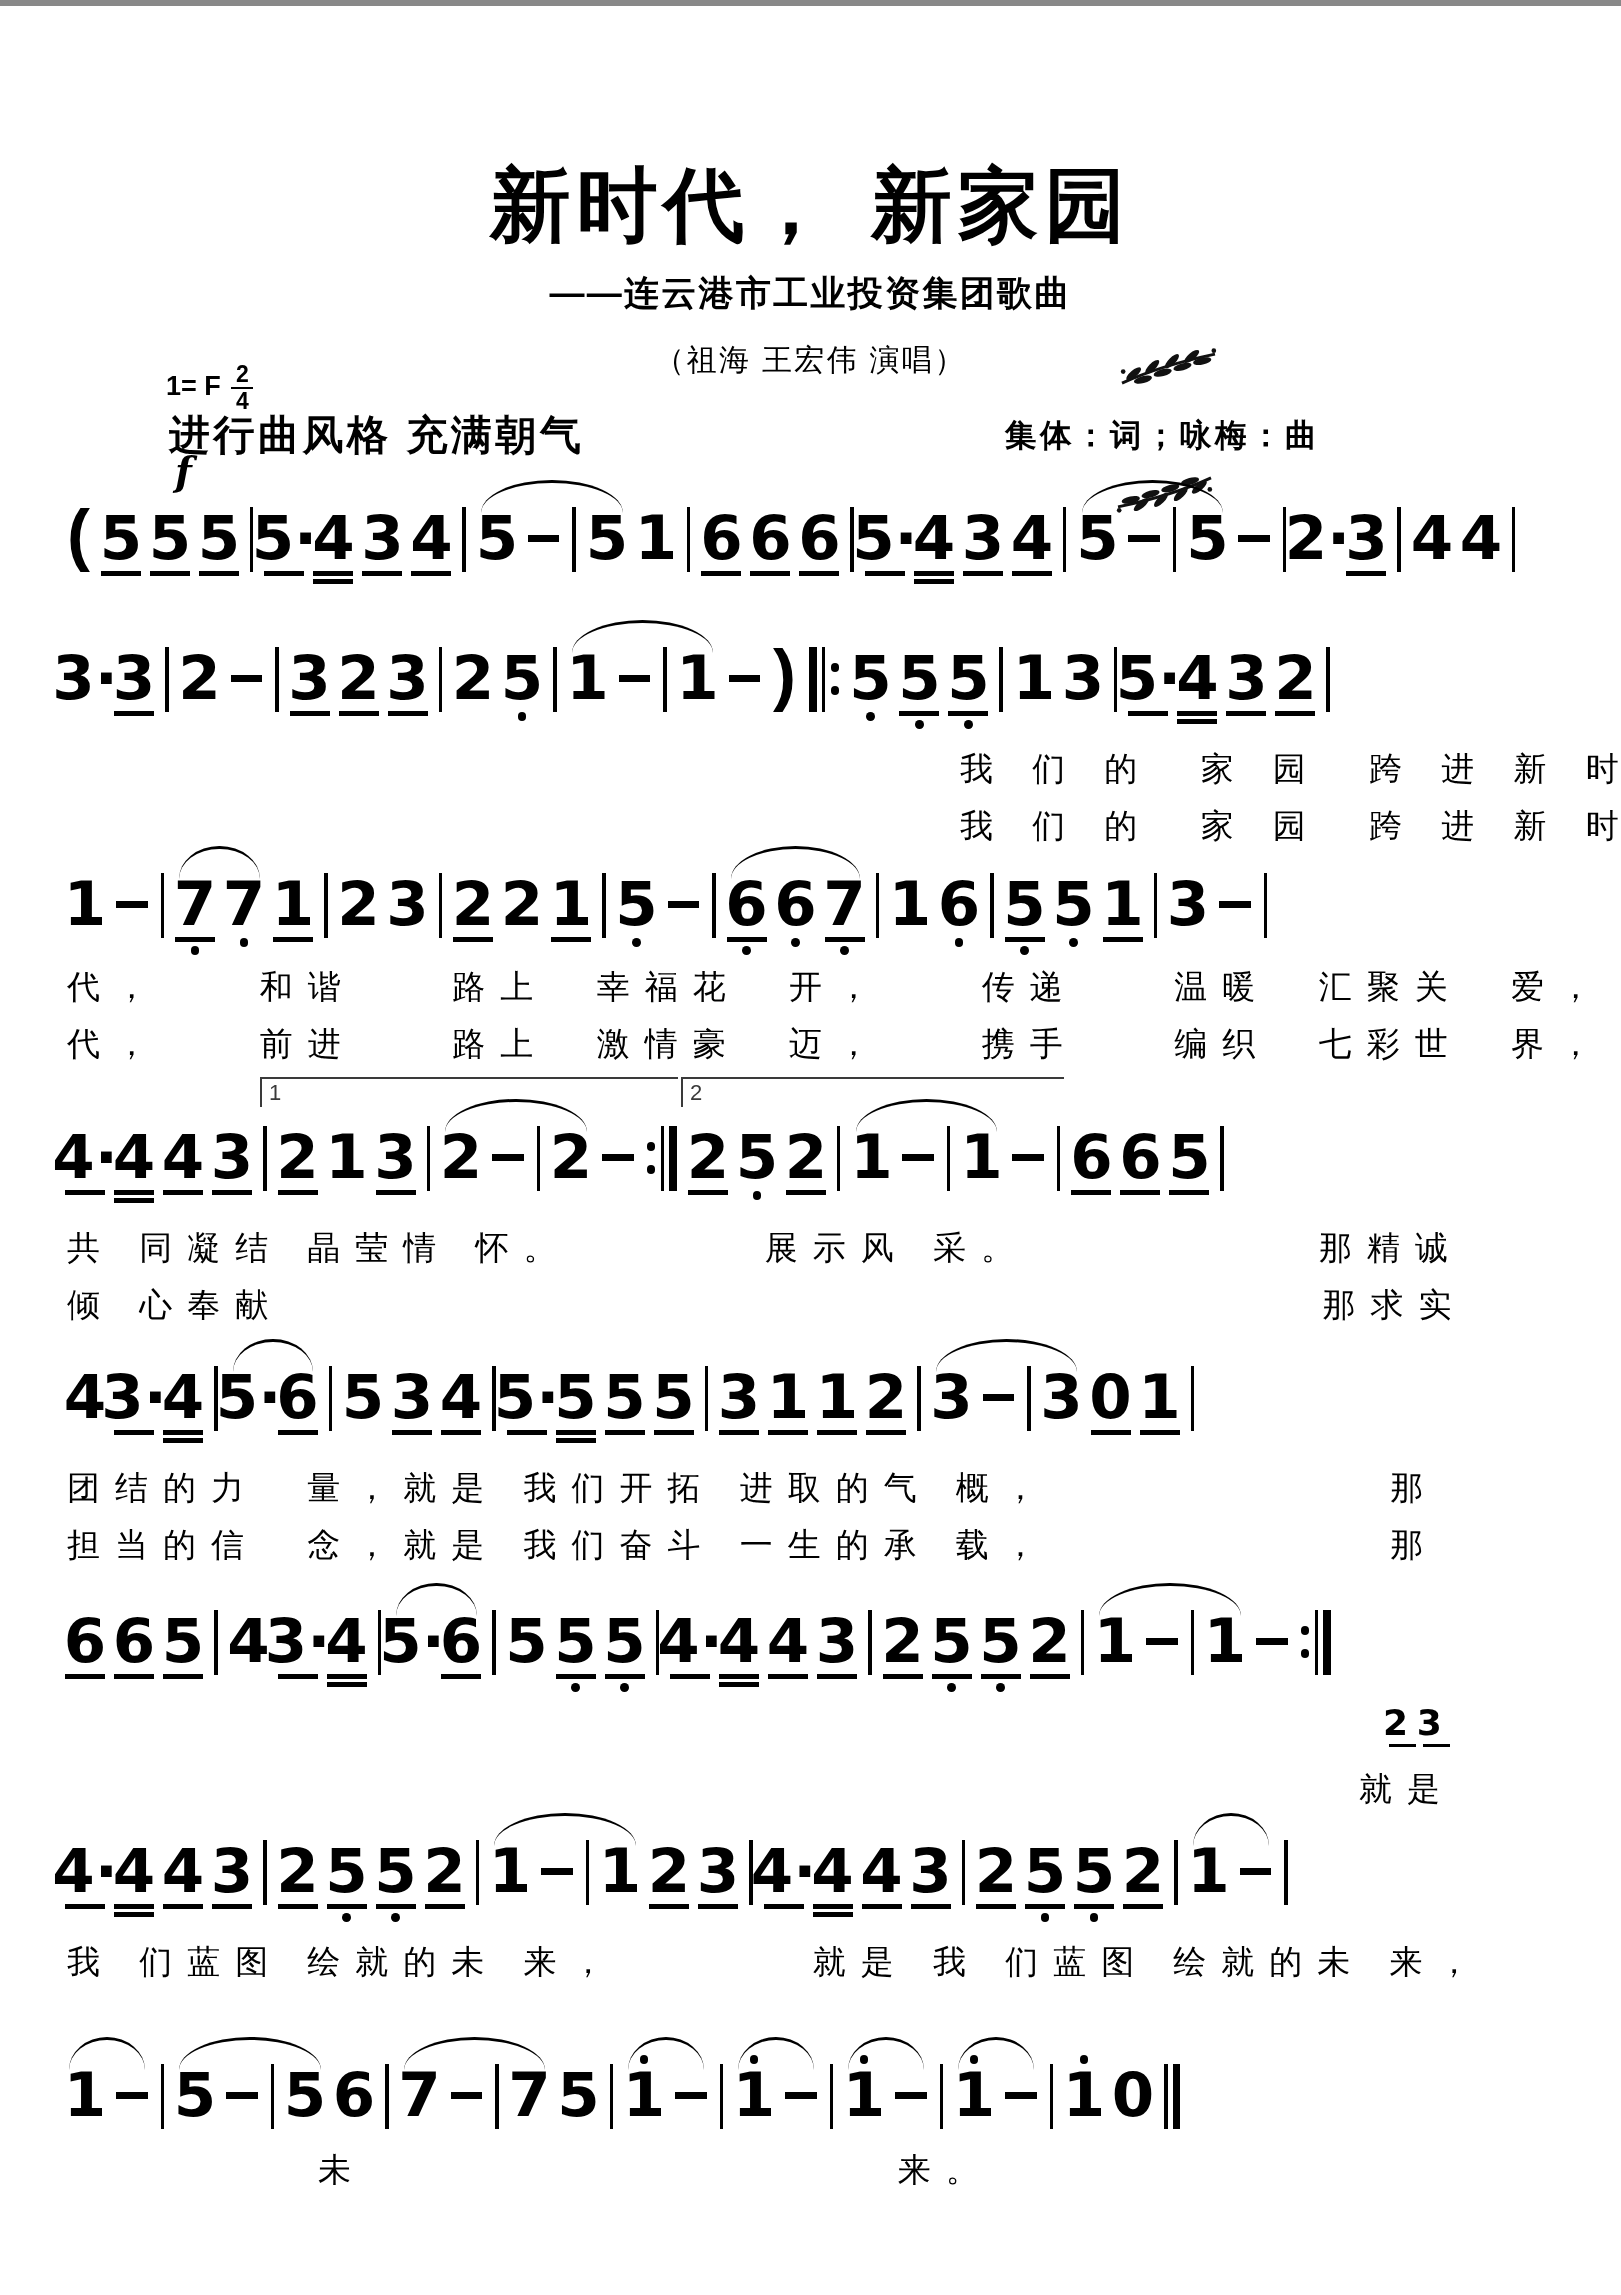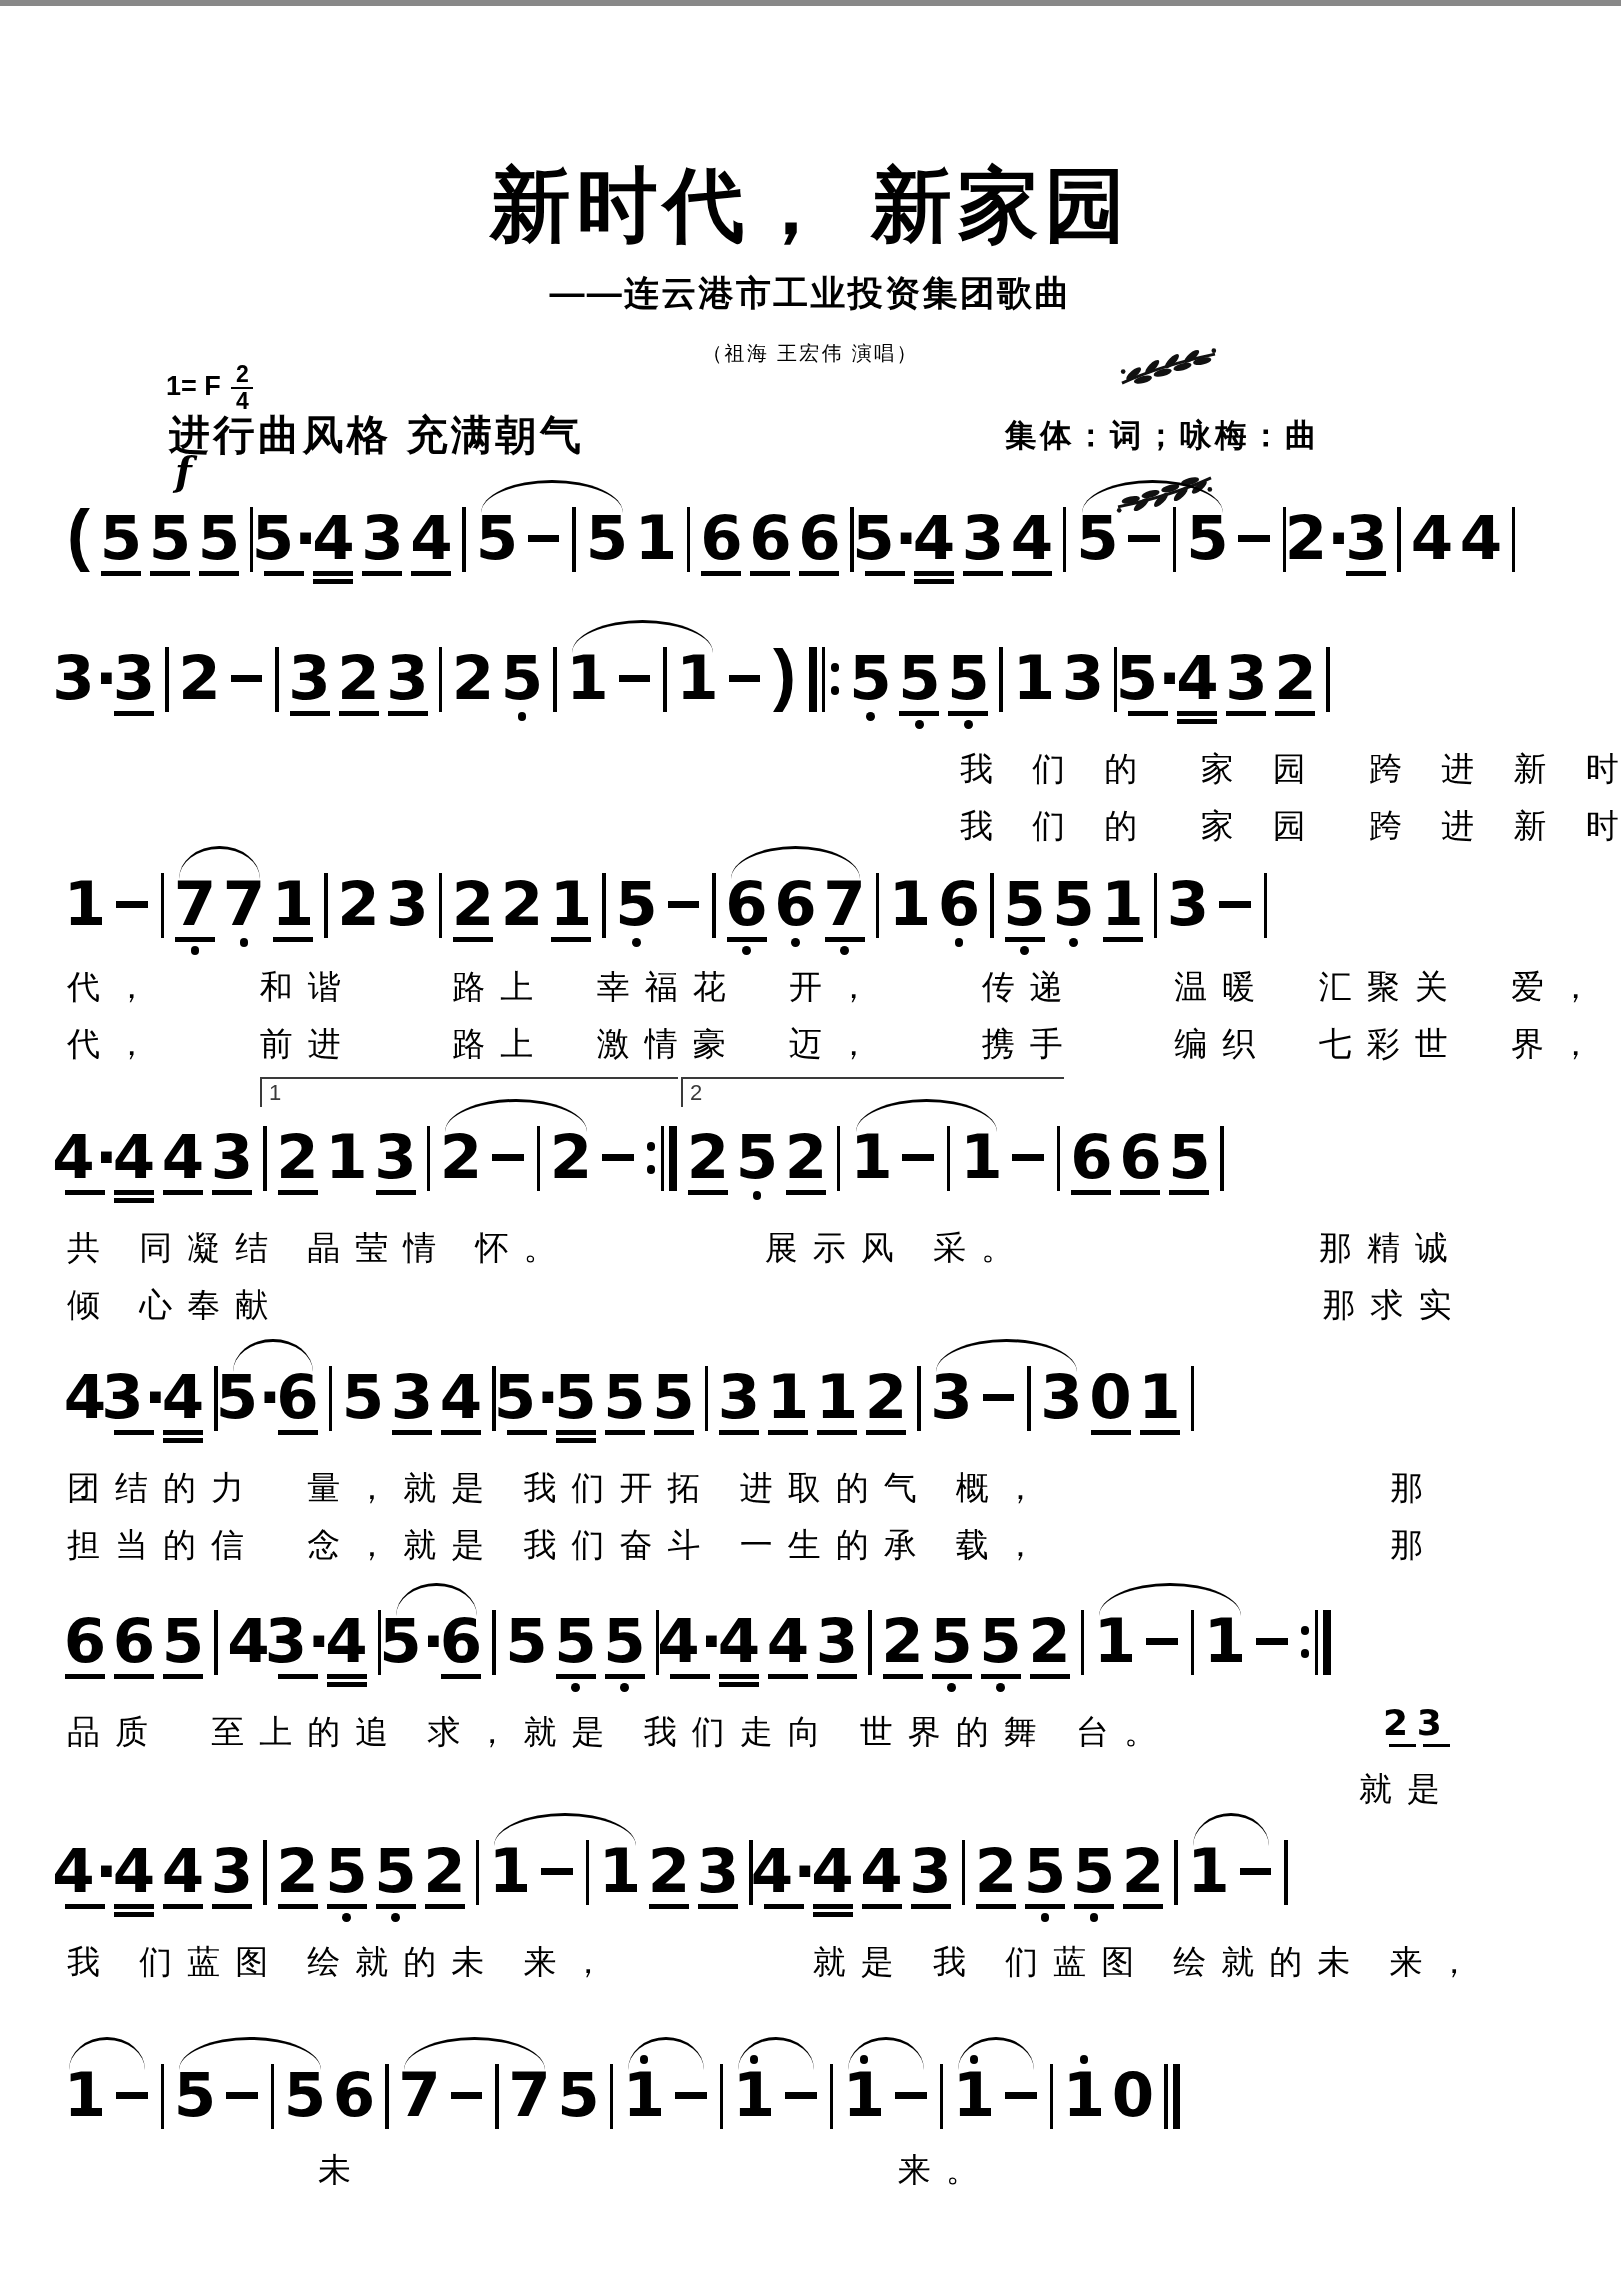--- a/index.html
+++ b/index.html
@@ -5,21 +5,21 @@
   html,body{margin:0;padding:0;background:#888;}
   .page{position:relative;width:1621px;height:2295px;background:#ffffff;color:#000;
         font-family:"Liberation Sans","DejaVu Sans",sans-serif;overflow:hidden;margin-top:6px;}
 
   
   .title{position:absolute;top:146px;left:0;width:100%;text-align:center;
          font-size:81px;font-weight:900;letter-spacing:5.8px;font-family:"DejaVu Sans",sans-serif;}
   .subtitle{position:absolute;top:264px;left:0;width:100%;text-align:center;
             font-size:35px;font-weight:700;letter-spacing:2.3px;}
   .performers{position:absolute;top:334px;left:0;width:100%;text-align:center;
-              font-size:20px;letter-spacing:2.3px;}
+              font-size:30px;letter-spacing:2.3px;}
   .keysig{position:absolute;top:357px;left:166px;font-size:27px;font-weight:600;}
   .frac{display:inline-block;text-align:center;vertical-align:middle;margin-left:10.5px;line-height:1;}
   .frac .fn{display:block;font-size:23px;border-bottom:2.3px solid #000;padding:0 4.7px 1.2px;}
   .frac .fd{display:block;font-size:23px;padding-top:1.2px;}
   .credits{position:absolute;top:409px;left:1005px;font-size:31.5px;font-weight:700;letter-spacing:3.5px;}
   .tempo{position:absolute;top:402px;left:169px;font-size:41px;font-weight:800;letter-spacing:3.5px;}
   .dynf{position:absolute;top:442px;left:175px;font-size:39px;font-weight:700;font-style:italic;
         font-family:"DejaVu Serif",serif;}
   .orn{position:absolute;width:105px;height:43px;}
   .orn-top{top:340px;left:1116px;}
@@ -982,21 +982,21 @@
           <div class="dash"></div>
           <div class="rpt">
             <div class="rdots">
               <div class="odot"></div>
               <div class="odot"></div>
             </div>
             <div class="thinbar"></div>
             <div class="thickbar"></div>
           </div>
         </div>
-        <div class="lyric"><span>品质  至上的追 求，就是 我们走向 世界的舞 台。</span><div class="rightbox mini-notes"><div class="note"><div class="hi"></div><div class="num">2</div><div class="ul"></div><div class="lo"></div></div><div class="note"><div class="hi"></div><div class="num">3</div><div class="ul"></div><div class="lo"></div></div></div></div>
+        <div class="lyric"><div class="rightbox mini-notes"><div class="note"><div class="hi"></div><div class="num">2</div><div class="ul"></div><div class="lo"></div></div><div class="note"><div class="hi"></div><div class="num">3</div><div class="ul"></div><div class="lo"></div></div></div></div>
         <div class="lyric"><span class="righttext">就是</span></div>
       </div>
       <div class="system sys-7">
         <div class="notesrow">
           <div class="note">
             <div class="hi"></div>
             <div class="num">4·</div>
             <div class="ul"></div>
             <div class="lo"></div>
           </div>

